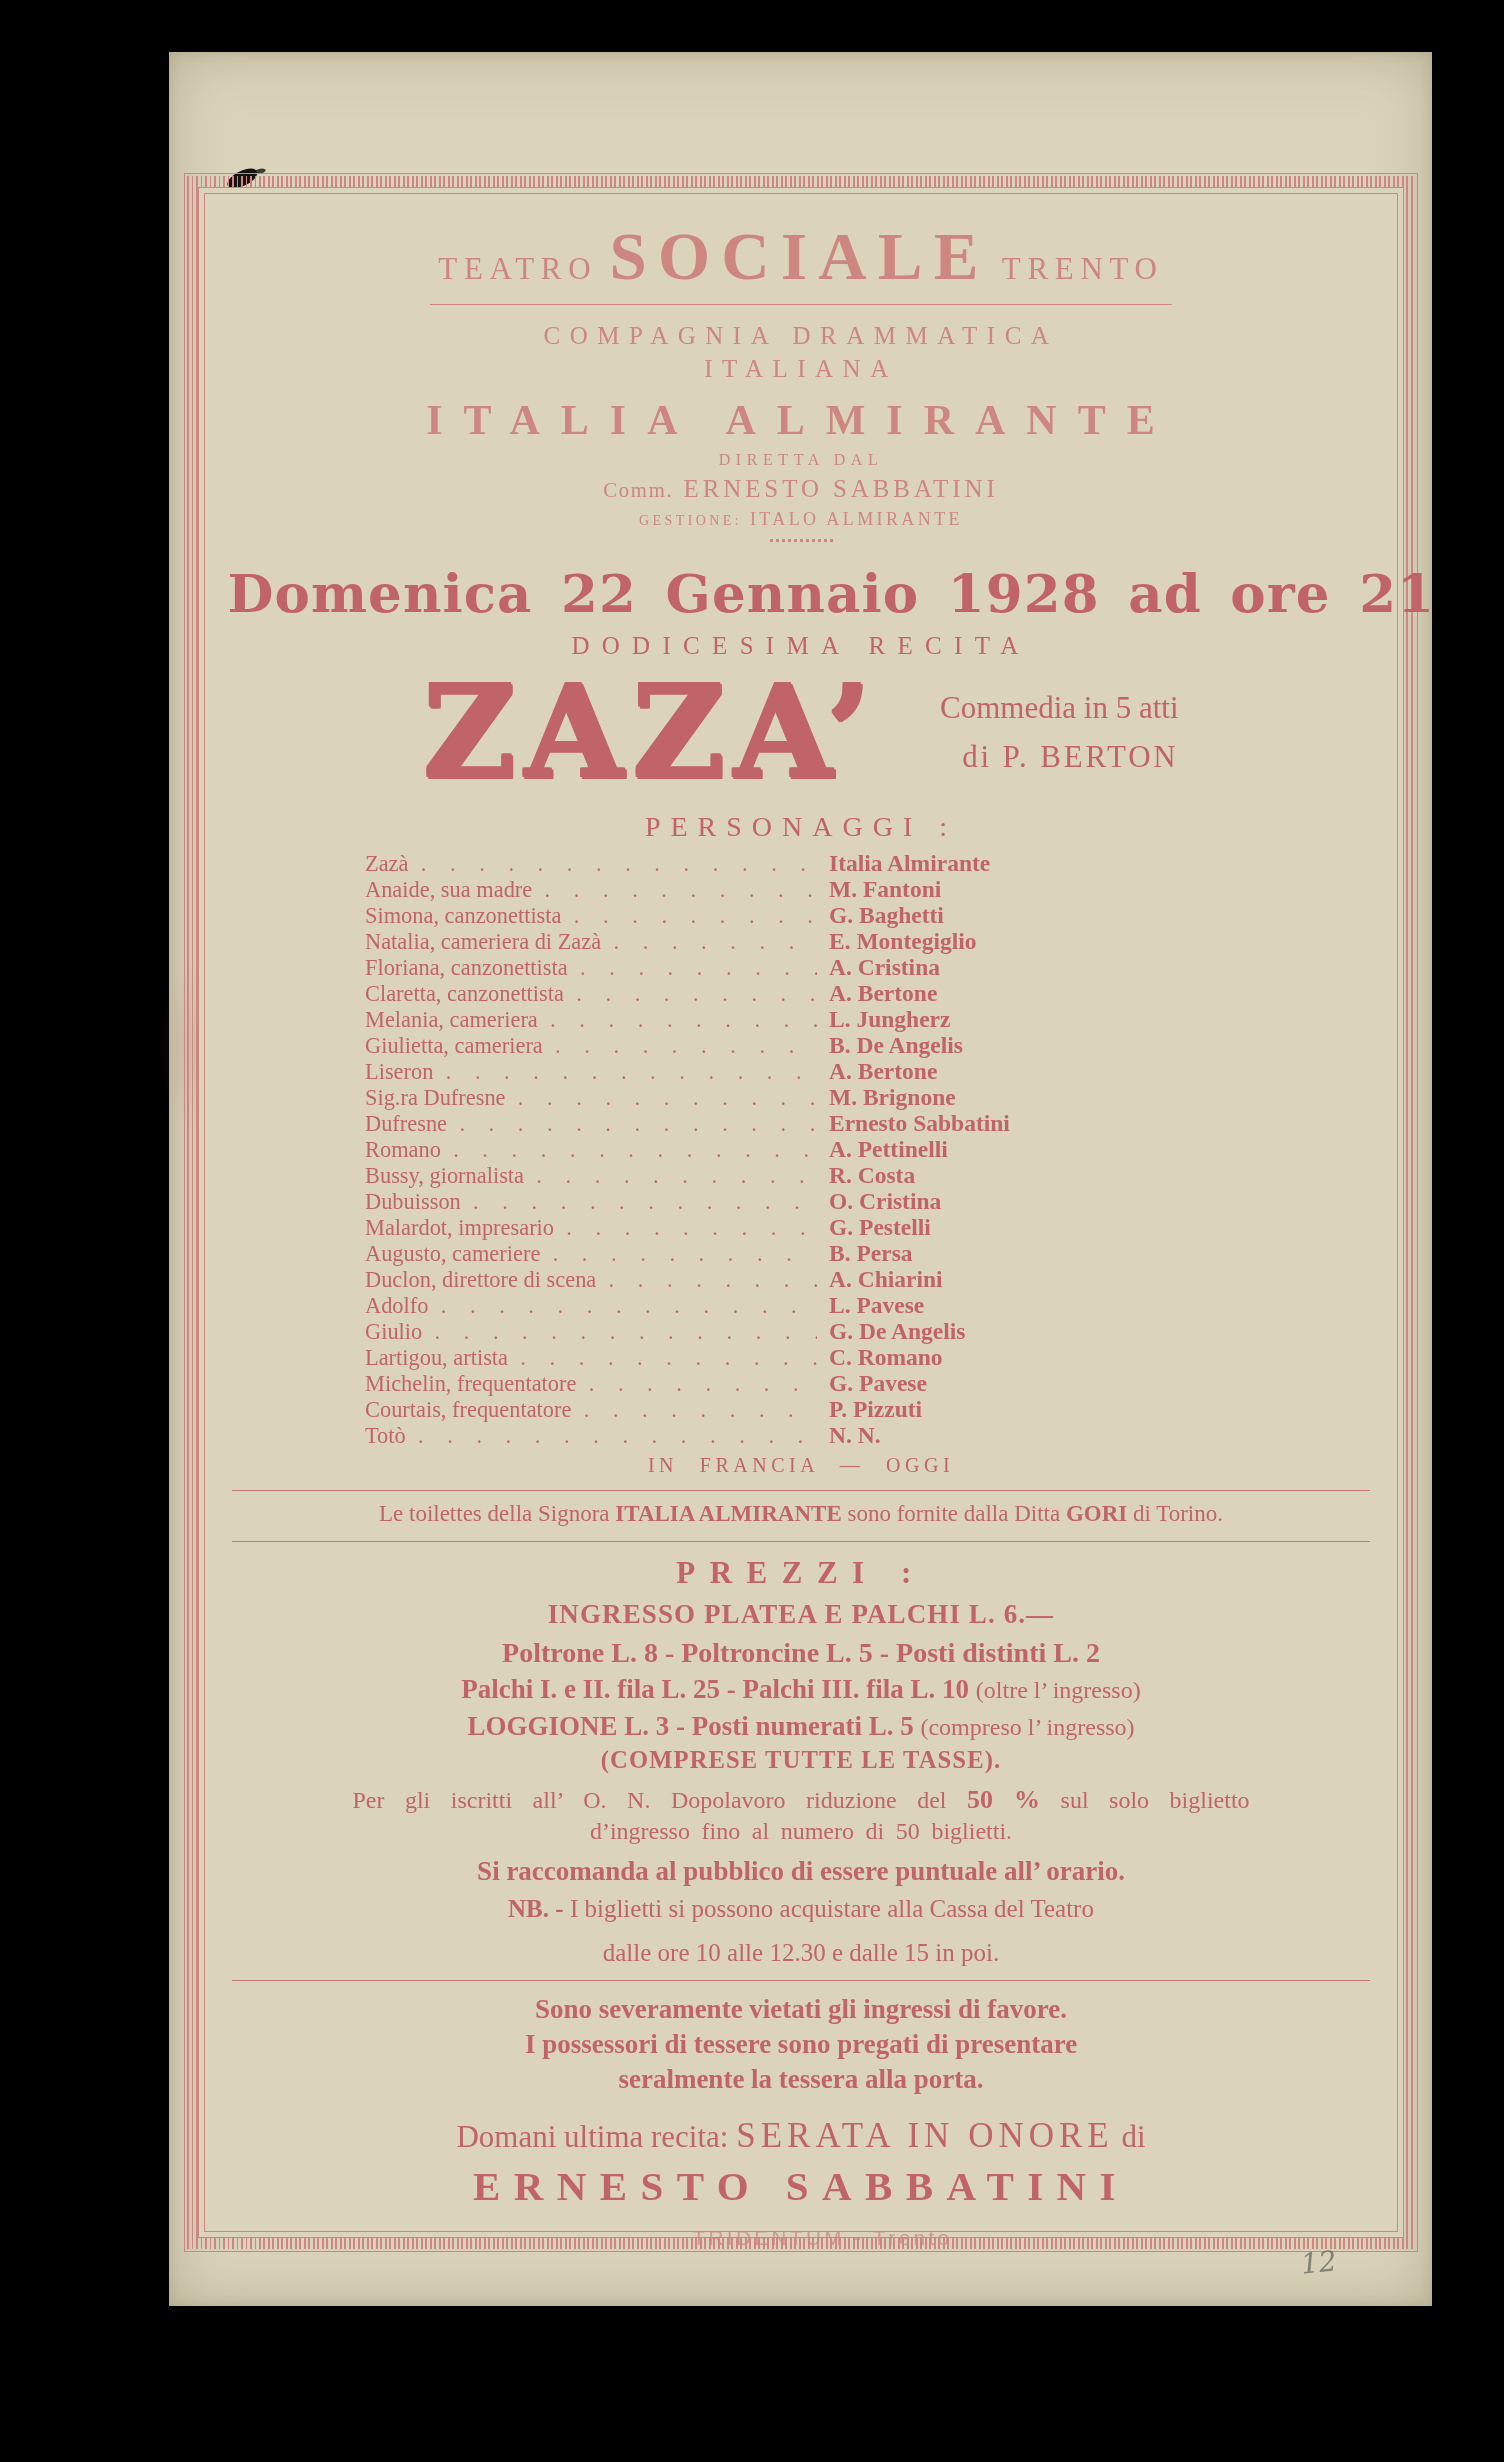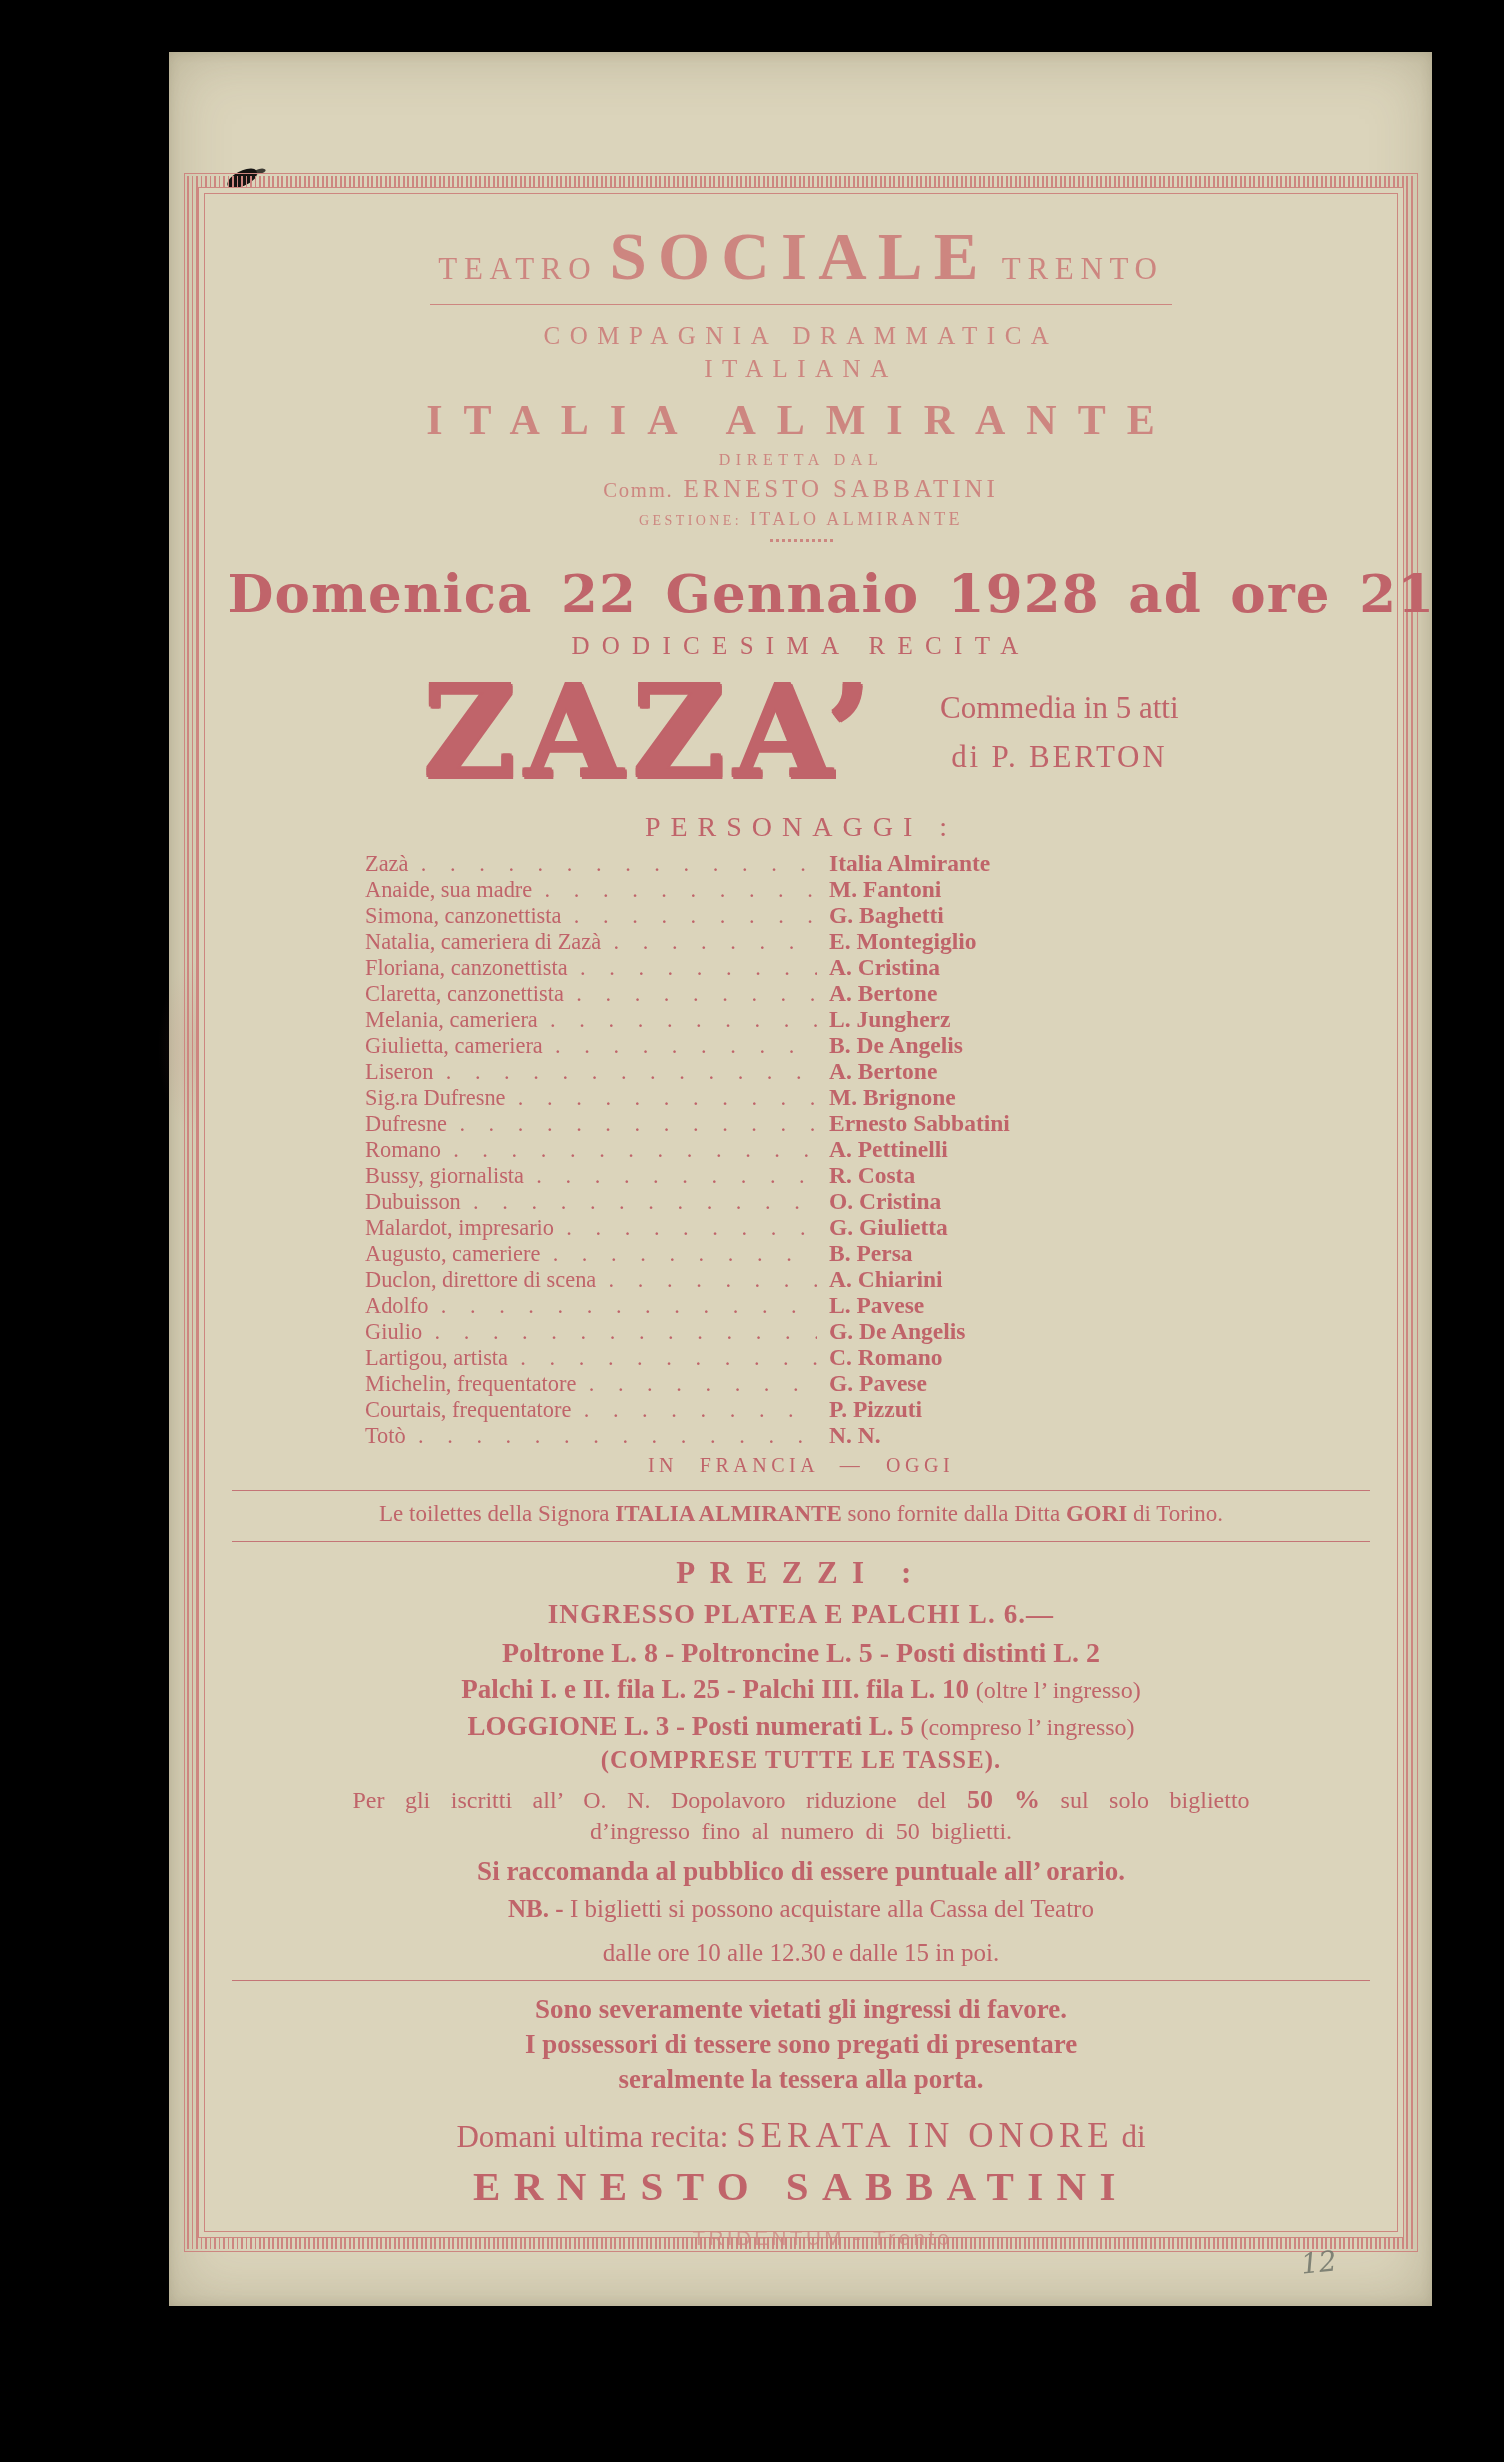--- a/index.html
+++ b/index.html
@@ -63,21 +63,21 @@
   .dotrule{width:63px;margin:9px auto 0;border-top:3.9px dotted var(--ink-light);}
 
   .dateline{font-family:"DejaVu Serif",serif;font-size:53px;font-weight:bold;letter-spacing:1.1px;word-spacing:9px;margin-top:20px;white-space:nowrap;}
   .recita{font-size:25px;letter-spacing:12.3px;margin-top:7.8px;}
 
   .titleblock{display:flex;justify-content:center;align-items:center;gap:39px;margin-top:9px;}
   .zaza{
     font-family:"DejaVu Serif",serif;font-size:127px;font-weight:bold;letter-spacing:9px;line-height:1;
     text-shadow:1.7px 0 currentColor,-1.7px 0 currentColor,0 1.7px currentColor,0 -1.7px currentColor,1.7px 1.7px currentColor,-1.7px -1.7px currentColor;
   }
-  .subtitle{text-align:center;font-size:31px;line-height:1.55;margin-left:21px;}
+  .subtitle{text-align:right;font-size:31px;line-height:1.55;margin-left:21px;}
   .subtitle .l2{letter-spacing:2.8px;}
 
   .personaggi{font-size:28px;letter-spacing:10px;margin-top:14.5px;}
 
   .cast{width:822px;margin:7.8px auto 0;transform:translateX(-25px);}
   .cast-row{display:flex;align-items:baseline;height:26px;font-size:22.4px;}
   .role{white-space:nowrap;}
   .dots{flex:1;overflow:hidden;margin:0 12.3px;text-align:left;white-space:nowrap;}
   .dots::after{content:". . . . . . . . . . . . . . . . . . . .";letter-spacing:9px;}
   .cname{width:358px;text-align:left;font-weight:bold;font-size:23.5px;white-space:nowrap;}
@@ -247,21 +247,21 @@
 
             <div class="cast-row">
               <span class="role">Dubuisson</span>
               <span class="dots"></span>
               <span class="cname">O. Cristina</span>
             </div>
 
             <div class="cast-row">
               <span class="role">Malardot, impresario</span>
               <span class="dots"></span>
-              <span class="cname">G. Giulietta</span>
+              <span class="cname">G. Pestelli</span>
             </div>
 
             <div class="cast-row">
               <span class="role">Augusto, cameriere</span>
               <span class="dots"></span>
               <span class="cname">B. Persa</span>
             </div>
 
             <div class="cast-row">
               <span class="role">Duclon, direttore di scena</span>

